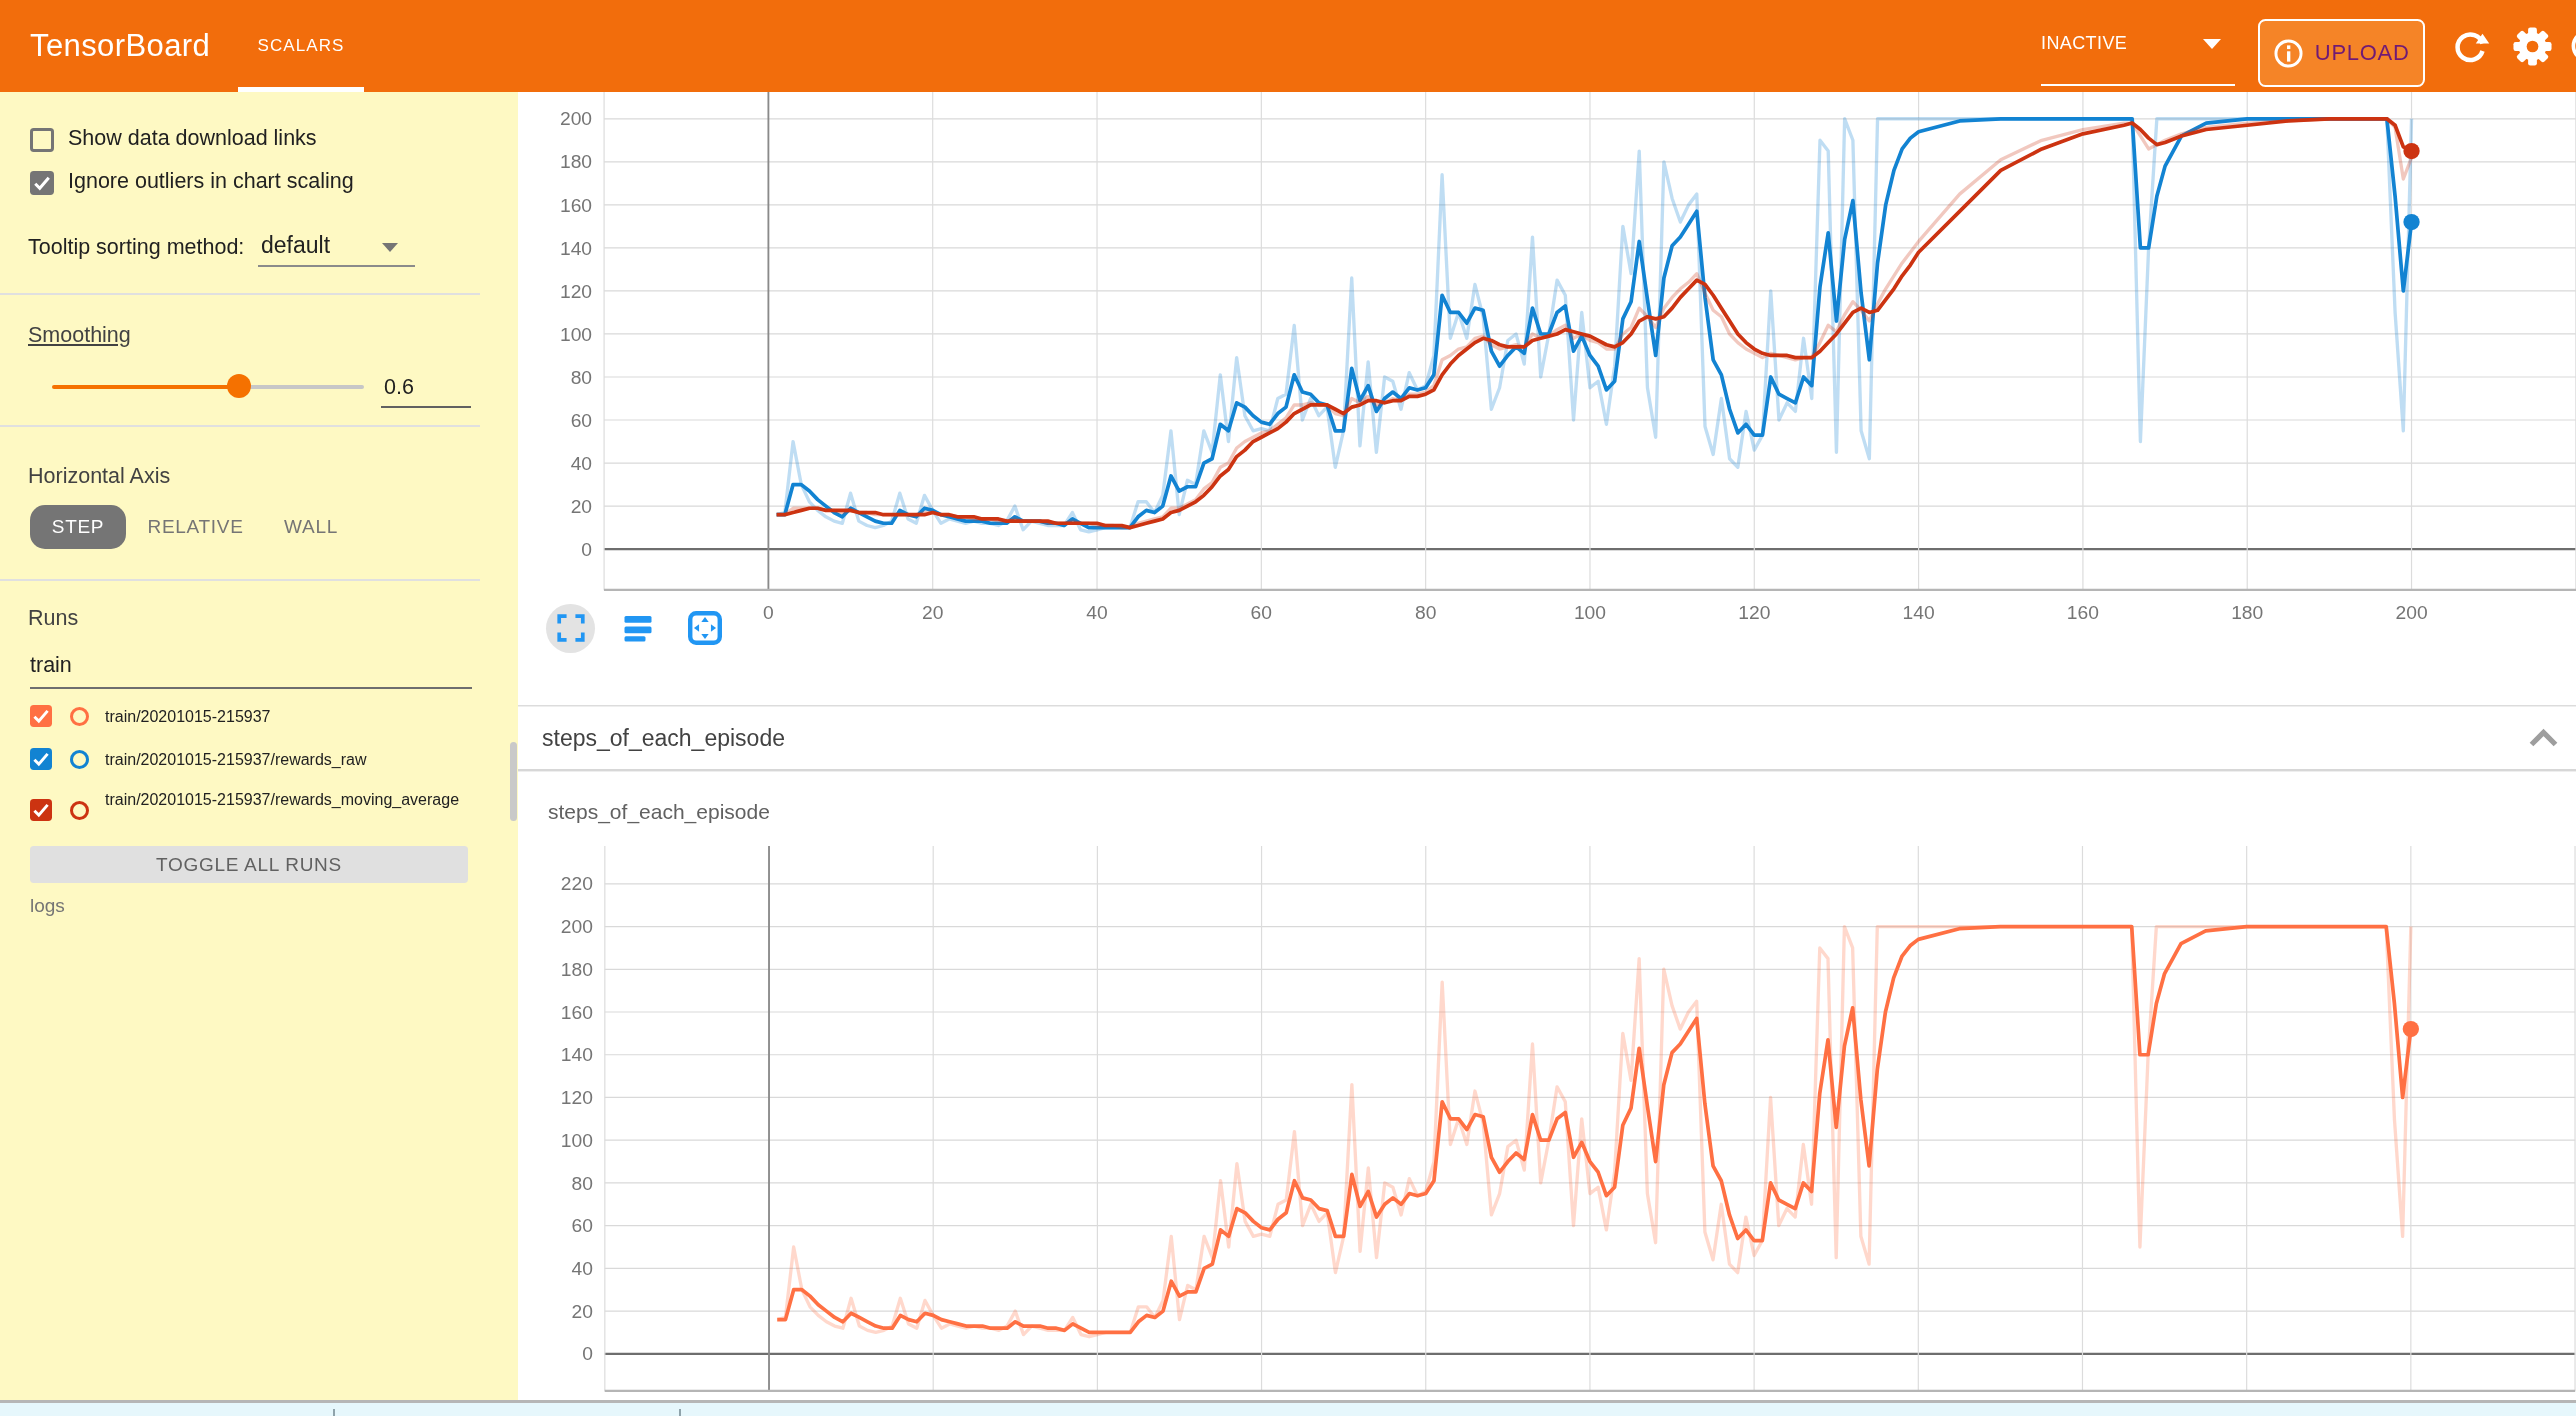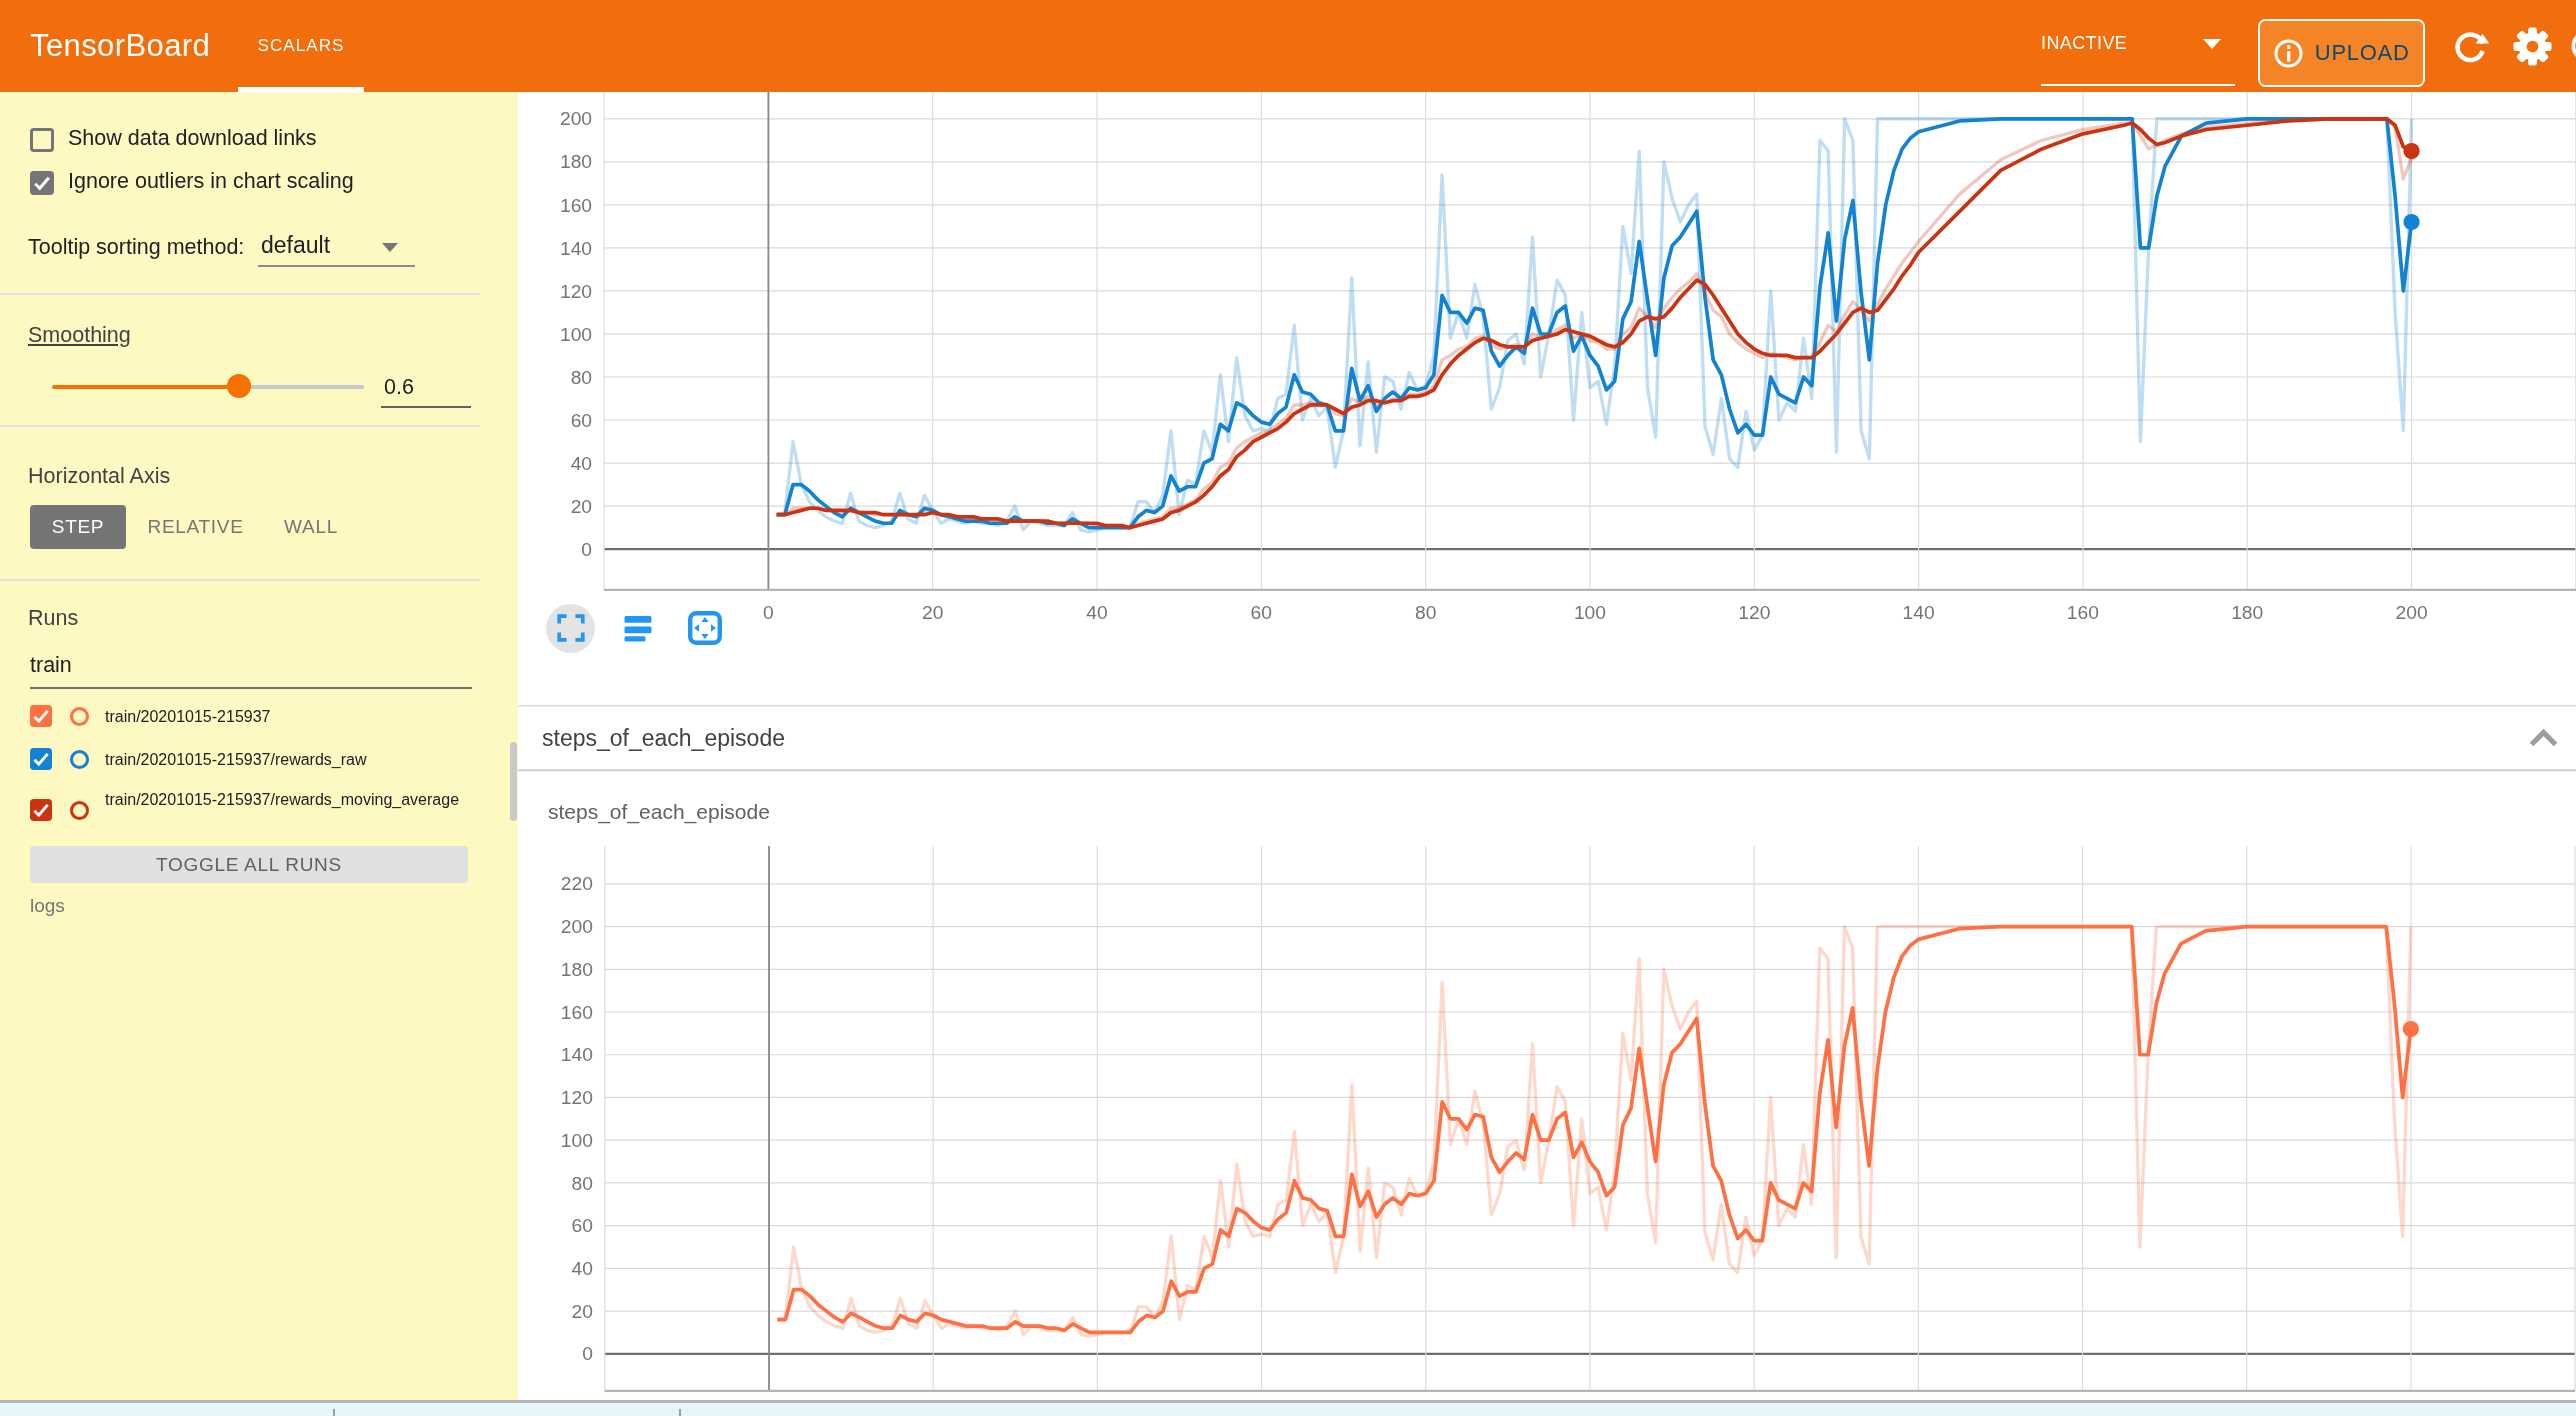--- a/index.html
+++ b/index.html
@@ -10,34 +10,34 @@
   }
   
   .header{position:absolute;left:0;top:0;width:2576px;height:92px;background:#f26d0c;overflow:hidden;z-index:30;}
   .brand{position:absolute;left:30px;top:0;height:104px;line-height:92px;color:#fff;font-size:31px;font-weight:500;letter-spacing:0.4px;}
   .tab{position:absolute;left:238px;top:0;height:92px;line-height:92px;color:#fff;font-size:17px;font-weight:500;letter-spacing:1.1px;text-align:center;width:126px;}
   .tab-underline{position:absolute;left:238px;bottom:0;width:126px;height:5.2px;background:#fff;}
   .inactive-wrap{position:absolute;left:2041px;top:0;height:92px;width:194px;}
   .inactive-label{position:absolute;left:0;top:0;height:86px;line-height:86px;color:#fff;font-size:18px;letter-spacing:0.4px;}
   .inactive-underline{position:absolute;left:0;top:84px;width:194px;height:2.2px;background:#fff;}
   .caret-down-white{position:absolute;left:162px;top:39px;width:0;height:0;border-left:9px solid transparent;border-right:9px solid transparent;border-top:10.4px solid #fff;}
-  .upload-btn{position:absolute;left:2258px;top:19px;width:167px;height:68px;border:2.2px solid #fff;border-radius:7.4px;background:#f58427;color:#0c4a6e;font-size:22px;letter-spacing:0.7px;display:flex;align-items:center;justify-content:center;gap:10.4px;box-sizing:border-box;}
+  .upload-btn{position:absolute;left:2258px;top:19px;width:167px;height:68px;border:2.2px solid #fff;border-radius:7.4px;background:#f58427;color:#701a75;font-size:22px;letter-spacing:0.7px;display:flex;align-items:center;justify-content:center;gap:10.4px;box-sizing:border-box;}
   .hicon{position:absolute;top:0;width:52px;height:92px;display:flex;align-items:center;justify-content:center;}
   
   .sidebar{position:absolute;left:0;top:92px;width:518px;height:1324px;background:#fef9c3;z-index:10;}
   .divider{position:absolute;left:0;width:471px;height:1.5px;background:#e0e0e0;}
   .cb{position:absolute;width:24px;height:24px;border-radius:3.7px;box-sizing:border-box;}
   .cb.unchecked{border:3px solid #757575;background:transparent;}
   .cb.gray{background:#757575;}
   .side-label{position:absolute;font-size:21.5px;color:#212121;white-space:nowrap;}
   .side-label.sec{color:#424242;}
   .underline-input{position:absolute;height:1.5px;background:#8b8b8b;}
   .caret-gray{position:absolute;width:0;height:0;border-left:8.1px solid transparent;border-right:8.1px solid transparent;border-top:9.6px solid #757575;}
   .slider-track{position:absolute;height:3.7px;border-radius:2.2px;}
-  .axis-btn{position:absolute;height:44px;border-radius:4px;font-size:19px;letter-spacing:0.7px;display:flex;align-items:center;justify-content:center;}
+  .axis-btn{position:absolute;height:44px;border-radius:15px;font-size:19px;letter-spacing:0.7px;display:flex;align-items:center;justify-content:center;}
   .run-row-cb{position:absolute;width:22px;height:22px;border-radius:3.7px;}
   .run-ring{position:absolute;width:19px;height:19px;border-radius:50%;background:transparent;box-sizing:border-box;}
   .run-label{position:absolute;left:105px;width:379px;font-size:16px;color:#212121;line-height:23px;word-break:break-all;}
   .toggle-btn{position:absolute;left:30px;top:754px;width:438px;height:37px;background:#e0e0e0;border-radius:3.7px;color:#616161;font-size:19px;letter-spacing:0.7px;display:flex;align-items:center;justify-content:center;}
   .scroll-thumb{position:absolute;left:510px;top:650px;width:6.7px;height:79px;background:#c9c9c9;border-radius:3.7px;}
   
   .main{position:absolute;left:518px;top:92px;width:2058px;height:1324px;background:#eeeeee;}
   .card{position:absolute;left:0;width:2058px;background:#fff;}
   .card1{top:0;height:613px;border-bottom:1.5px solid #dcdcdc;}
   .section-header{position:absolute;left:0;top:615px;width:2058px;height:62px;background:#fff;border-bottom:2.2px solid #d7d7d7;}

